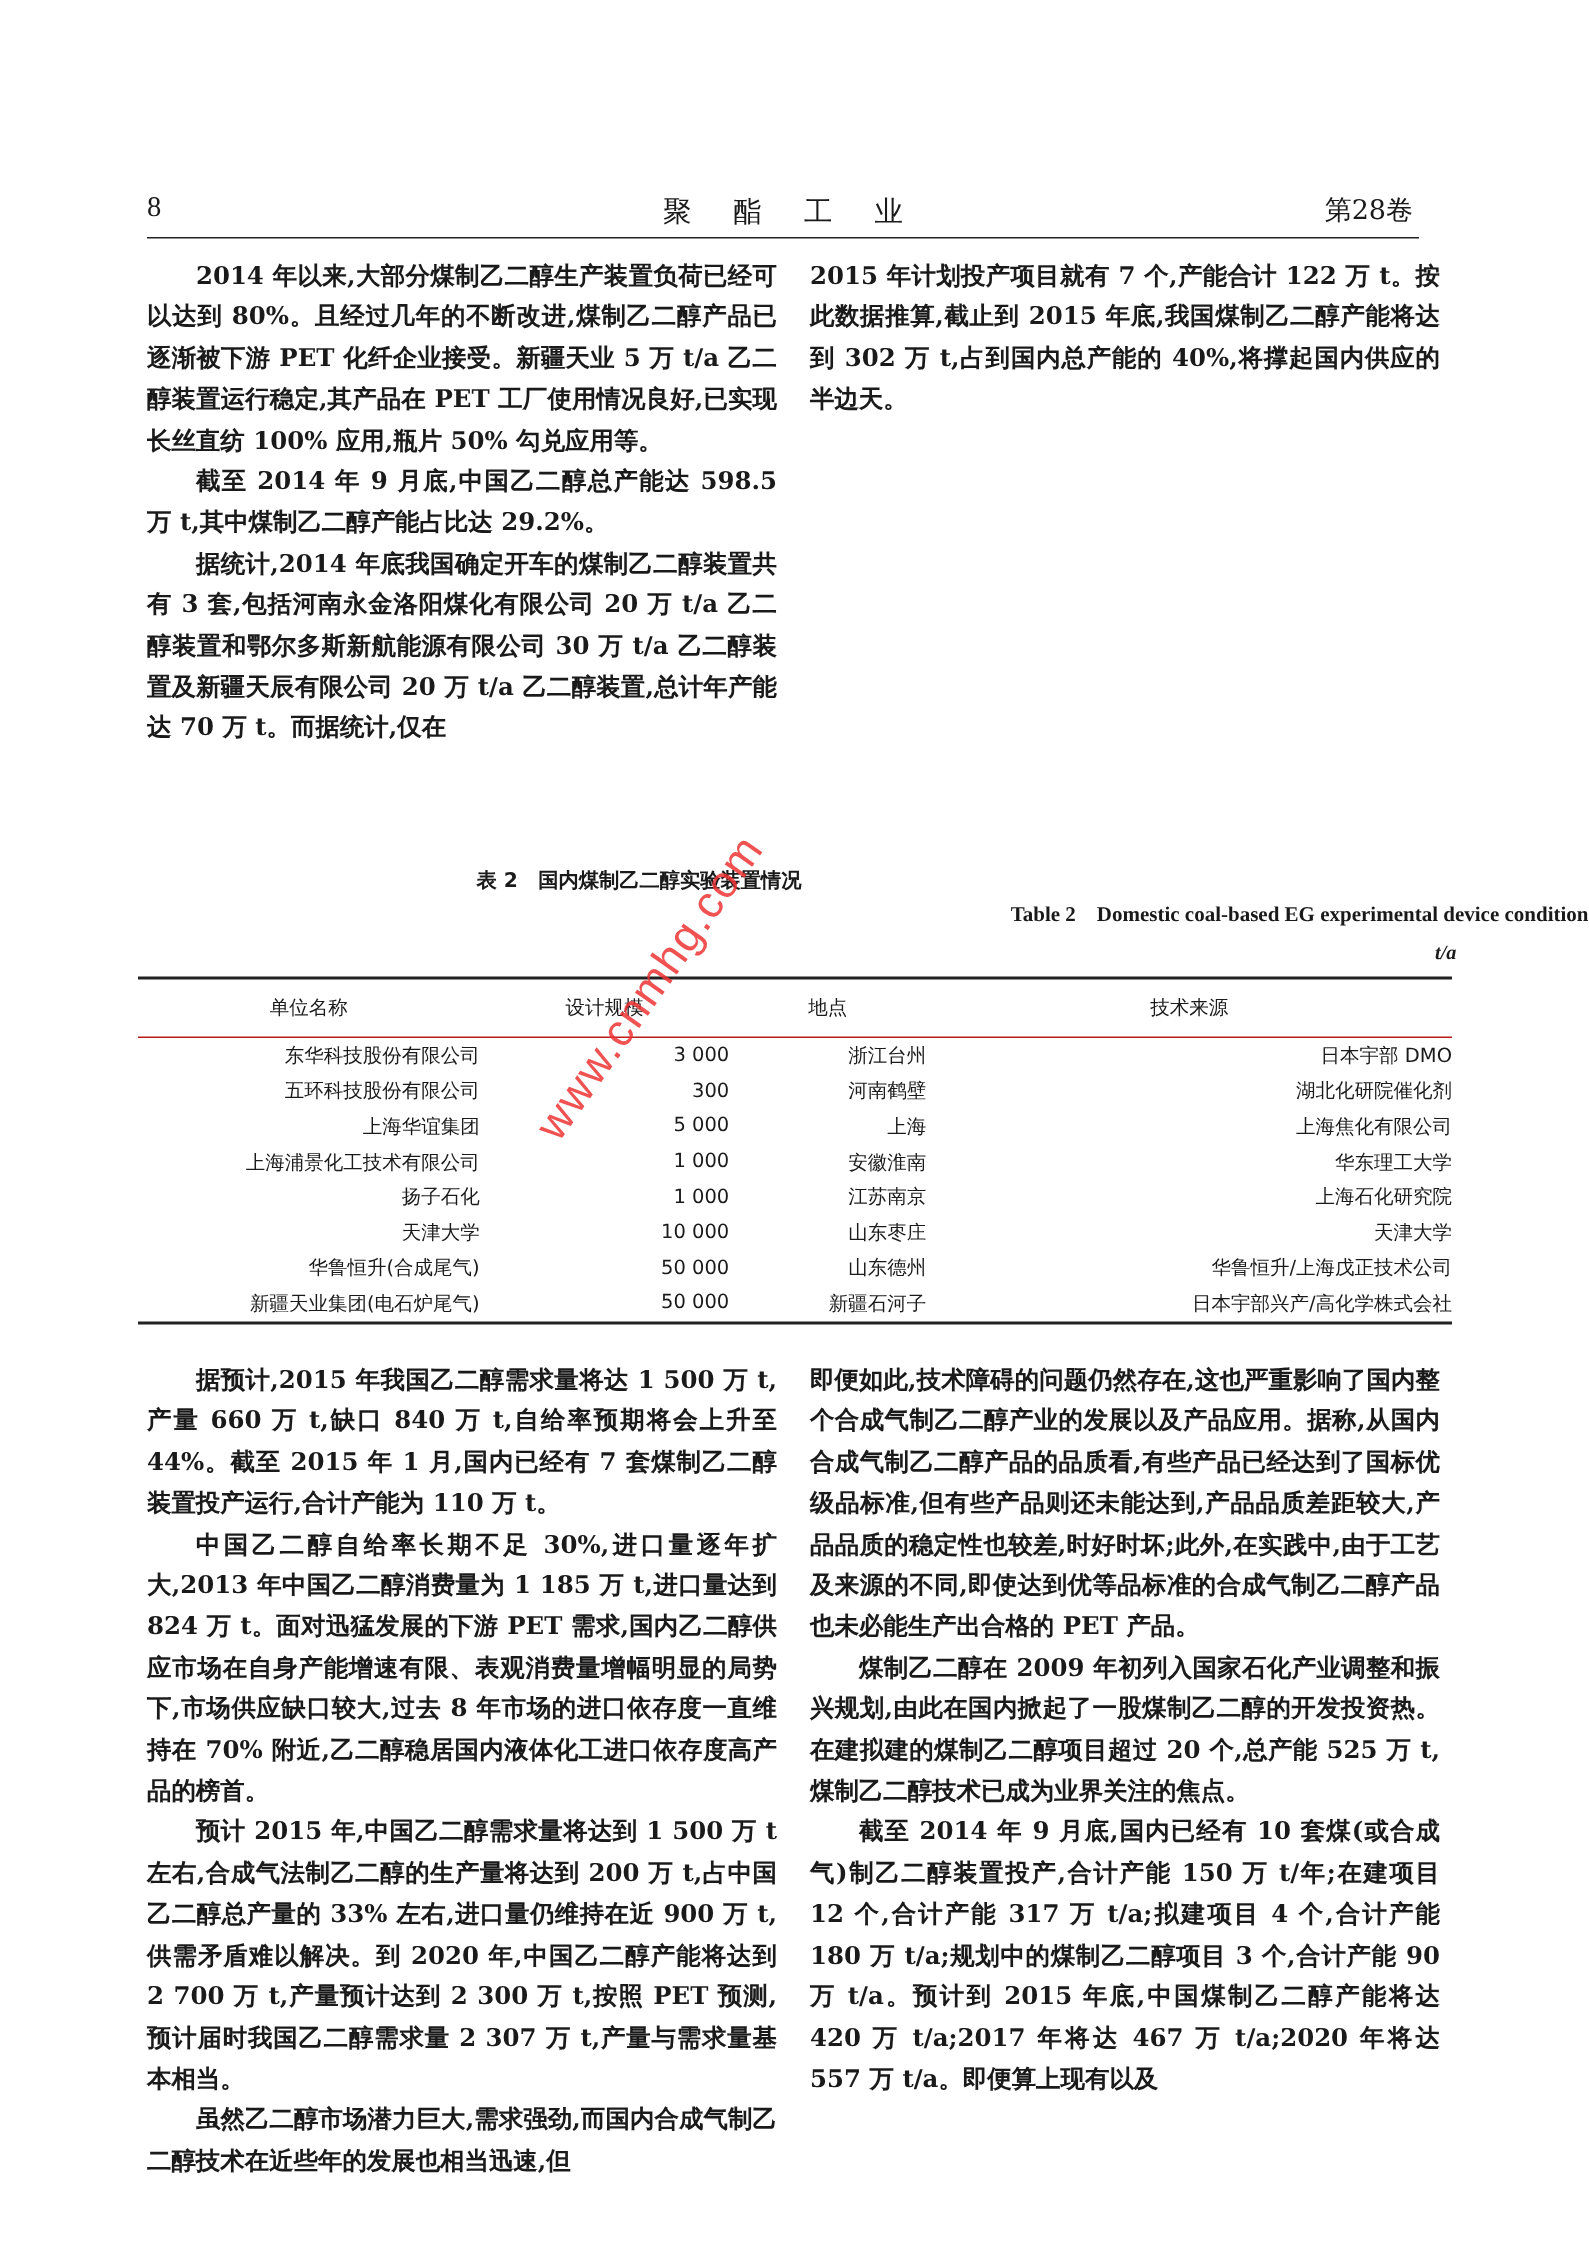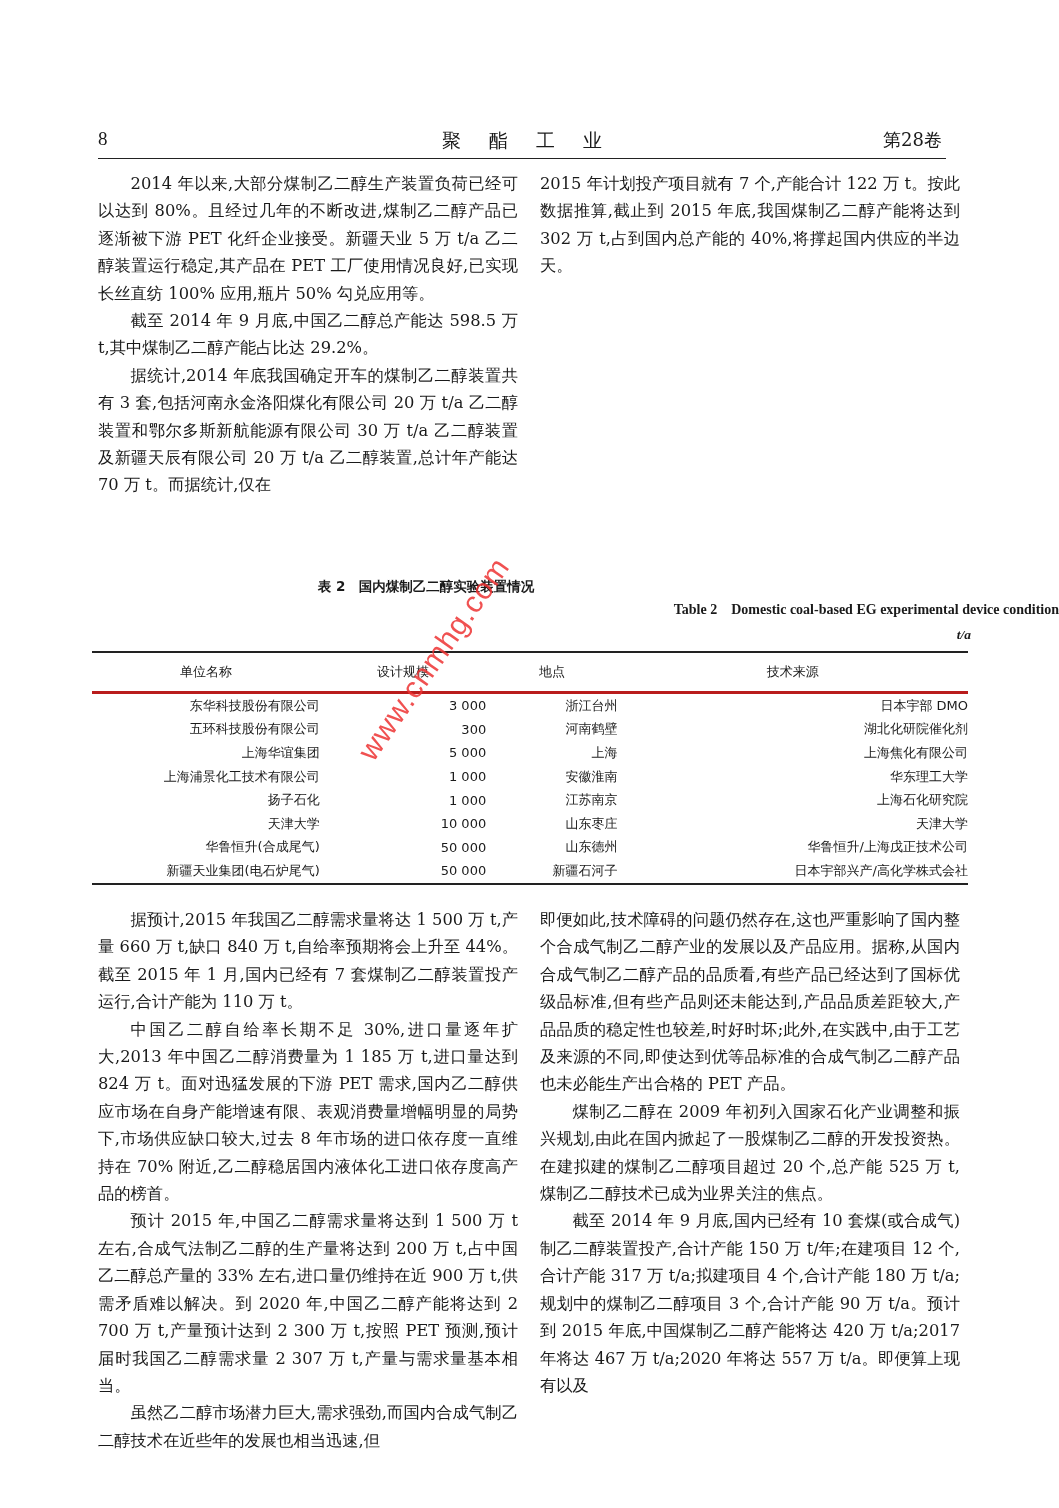--- a/index.html
+++ b/index.html
@@ -10,34 +10,34 @@
   .header {
     position: absolute; left: 98px; top: 126px; width: 848px; height: 32px;
     border-bottom: 1.5px solid #222;
   }
   .header .page-num { position: absolute; left: 0; top: 2px; font-size: 19px; font-family: "Liberation Serif", serif; }
   .header .journal { position: absolute; left: 0; width: 100%; top: 2px; text-align: center; font-size: 19px; letter-spacing: 28px; padding-left: 28px; box-sizing: border-box; }
   .header .volume { position: absolute; right: 4px; top: 2px; font-size: 18px; }
   .col {
     position: absolute; width: 420px; font-size: 16.3px; line-height: 27.4px; text-align: justify;
   }
-  .col p { margin: 0; }
+  .col p { margin: 0; font-weight: bold; }
   .col p.indent { text-indent: 2em; }
   .col-left-top { left: 98px; top: 170px; }
   .col-right-top { left: 540px; top: 170px; }
   .col-left-bot { left: 98px; top: 906px; }
   .col-right-bot { left: 540px; top: 906px; }
   .caption-cn { position: absolute; left: 0; width: 852px; top: 578px; text-align: center; font-size: 13.5px; font-weight: bold; font-family: "DejaVu Sans", sans-serif; }
   .caption-en { position: absolute; left: 0; width: 1059px; top: 601px; text-align: right; font-size: 14px; font-weight: bold; font-family: "Liberation Serif", serif; }
   .unit { position: absolute; right: 88px; top: 627px; font-size: 13.5px; font-weight: bold; font-style: italic; font-family: "Liberation Serif", serif; }
   table.data {
     position: absolute; left: 92px; top: 651px; width: 876px; border-collapse: collapse;
     font-size: 13px; font-family: "DejaVu Sans", sans-serif;
   }
-  table.data thead tr { border-top: 2px solid #222; border-bottom: 3px solid #b91c1c; }
+  table.data thead tr { border-top: 2px solid #222; border-bottom: 1px solid #b91c1c; }
   table.data thead th { font-weight: normal; height: 36px; }
   table.data tbody tr:last-child { border-bottom: 2px solid #222; }
   table.data td { height: 23.6px; text-align: right; padding: 0; }
   table.data .c1 { width: 26%; }
   table.data .c2 { width: 19%; text-align: center; }
   table.data .c3 { width: 15%; }
   table.data .c4 { width: 40%; }
   .watermark {
     position: absolute; left: 365px; top: 740px; transform: rotate(-55deg); transform-origin: left center;
     color: #e33; font-size: 30px; font-family: "Liberation Sans", sans-serif; opacity: 0.85; white-space: nowrap;

